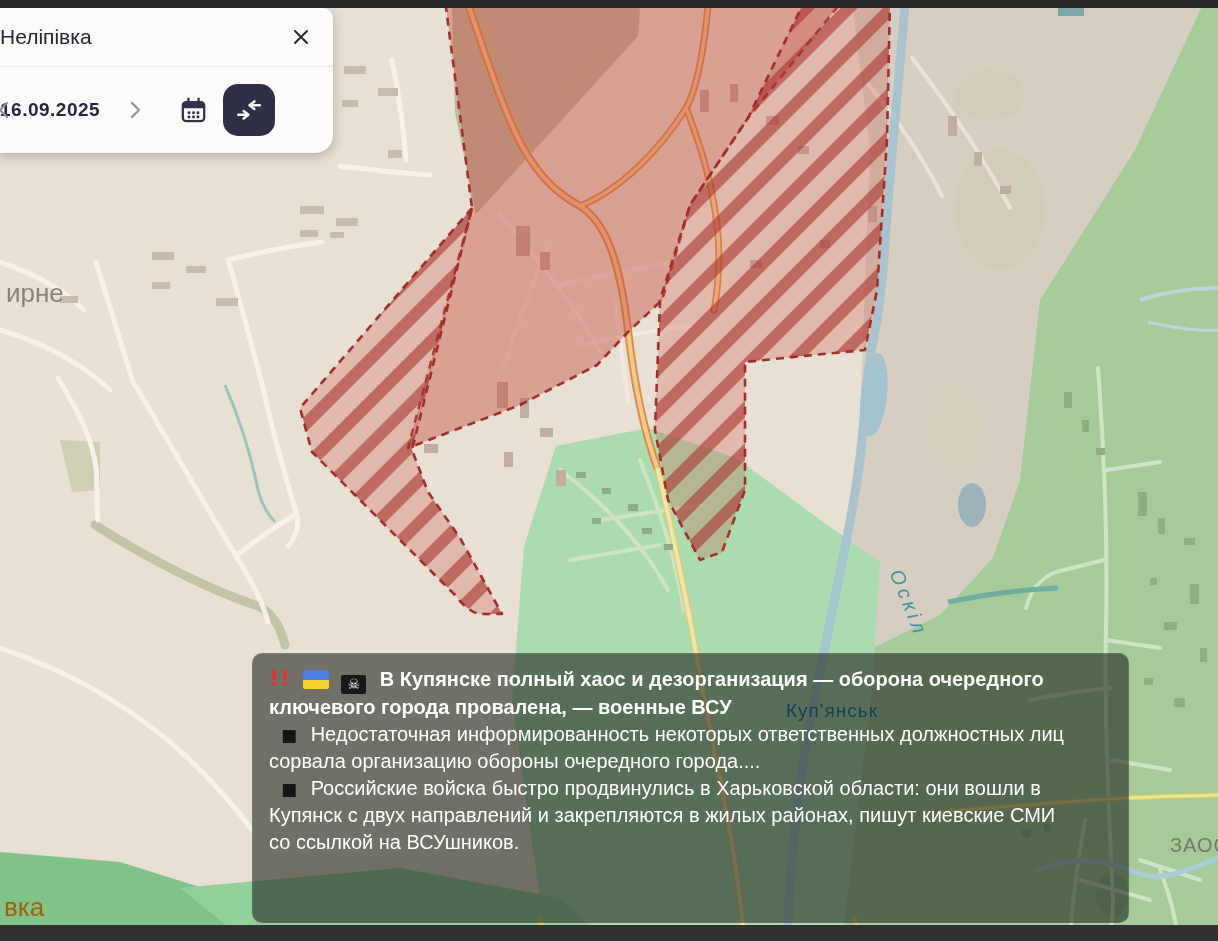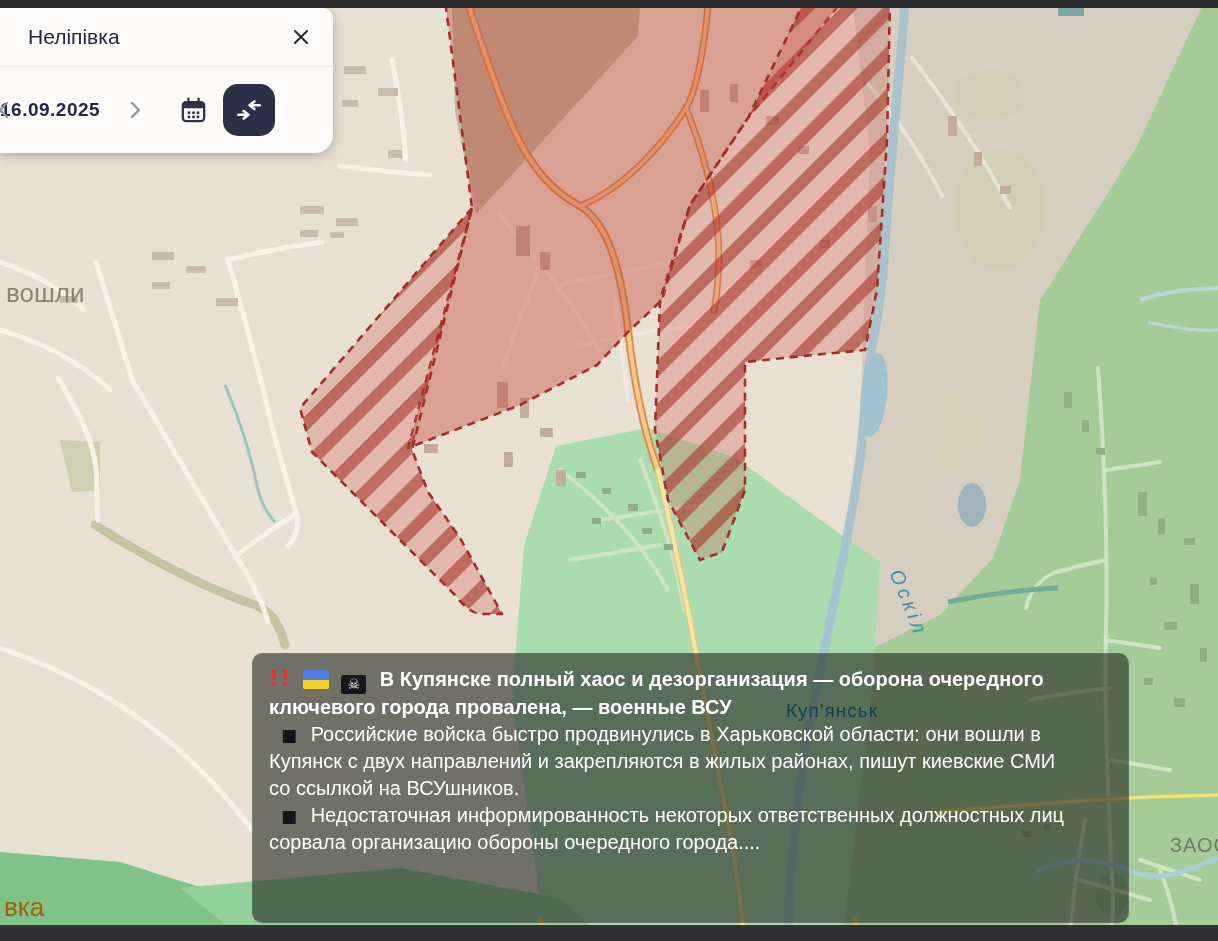--- a/index.html
+++ b/index.html
@@ -18,21 +18,21 @@
   .lbl-river{left:906px;top:566px;font-size:20px;font-style:italic;color:#3f93a2;letter-spacing:4px;
     transform:rotate(68deg);transform-origin:left top;}
   .lbl-zaoskillia{left:1170px;top:834px;font-size:20px;color:#75796a;letter-spacing:1px;}
   .lbl-vka{left:4px;top:892px;font-size:26px;color:#a16207;}
   
   .panel{
     position:absolute;left:0;top:8px;width:333px;height:145px;background:#fcfbfa;
     border-radius:0 10px 18px 0;box-shadow:0 3px 12px rgba(30,30,50,.28);z-index:30;
   }
   .panel-top{height:58px;display:flex;align-items:center;justify-content:space-between;
-    padding:0 18px 0 28px;}
+    padding:0 18px 0 0;}
   .panel-title{font-size:21px;color:#26273a;}
   .close-btn{background:none;border:none;padding:4px;cursor:pointer;display:flex;}
   .divider{height:1px;background:#eceae7;width:100%;}
   .date-row{height:86px;display:flex;align-items:center;position:relative;}
   .chev-btn{background:none;border:none;padding:2px;cursor:pointer;display:flex;}
   .chev-left{position:absolute;left:-8px;top:50%;transform:translateY(-50%);}
   .date-text{font-size:19px;font-weight:700;color:#232742;letter-spacing:.5px;}
   .chev-right{margin-left:24px;}
   .cal-btn{background:none;border:none;padding:2px;cursor:pointer;display:flex;margin-left:32px;}
   .jump-btn{width:52px;height:52px;border:none;border-radius:15px;background:#2d2f48;
@@ -209,40 +209,40 @@
     </g>
   </g>
 
   <g>
     <path d="M445,0 L843,0 L748,118 L690,205 L662,300 L628,332 L597,365 L520,405 L408,448 L472,208 Z" fill="rgba(195,64,54,0.40)" stroke="#a22e2a" stroke-width="2.6" stroke-dasharray="8 6" stroke-linejoin="round"></path>
     <path d="M472,208 L300,408 L312,452 L455,595 Q468,612 480,614 L502,614 L460,538 L428,492 L412,450 Z" fill="url(#hatch)" stroke="#a22e2a" stroke-width="2.6" stroke-dasharray="8 6" stroke-linejoin="round"></path>
     <path d="M805,0 L890,0 L887,140 L877,290 L865,350 L813,355 L745,362 L745,490 L722,552 L700,560 L668,500 L655,430 L660,300 L690,205 L748,118 Z" fill="url(#hatch)" stroke="#a22e2a" stroke-width="2.6" stroke-dasharray="8 6" stroke-linejoin="round"></path>
   </g>
 </svg>
 
-<div class="map-label lbl-mirne">вошли</div>
+<div class="map-label lbl-mirne">ирне</div>
 <div class="map-label lbl-kupiansk">Куп'янськ</div>
 <div class="map-label lbl-river">Оскіл</div>
 <div class="map-label lbl-zaoskillia">ЗАОСКІ</div>
 <div class="map-label lbl-vka">вка</div>
 
 <div class="popup">
   <p class="popup-title">
     <span class="dbl-excl">!!</span>
     <span class="flag"><span class="b" style="display:block"></span><span class="y" style="display:block"></span></span>
     <span class="pirate">☠</span>
     <span>В Купянске полный хаос и дезорганизация — оборона очередного ключевого города провалена, — военные ВСУ</span>
   </p>
   <p>
     <span class="bullet">■</span>
-    <span>Российские войска быстро продвинулись в Харьковской области: они вошли в Купянск с двух направлений и закрепляются в жилых районах, пишут киевские СМИ со ссылкой на ВСУшников.</span>
+    <span>Недостаточная информированность некоторых ответственных должностных лиц сорвала организацию обороны очередного города....</span>
   </p>
   <p>
     <span class="bullet">■</span>
-    <span>Недостаточная информированность некоторых ответственных должностных лиц сорвала организацию обороны очередного города....</span>
+    <span>Российские войска быстро продвинулись в Харьковской области: они вошли в Купянск с двух направлений и закрепляются в жилых районах, пишут киевские СМИ со ссылкой на ВСУшников.</span>
   </p>
 </div>
 
 <div class="panel">
   <div class="panel-top">
     <span class="panel-title">Неліпівка</span>
     <button class="close-btn">
       <svg width="20" height="20" viewBox="0 0 20 20">
         <path d="M4,4 L16,16 M16,4 L4,16" stroke="#26272f" stroke-width="2" stroke-linecap="round" fill="none"></path>
       </svg>

